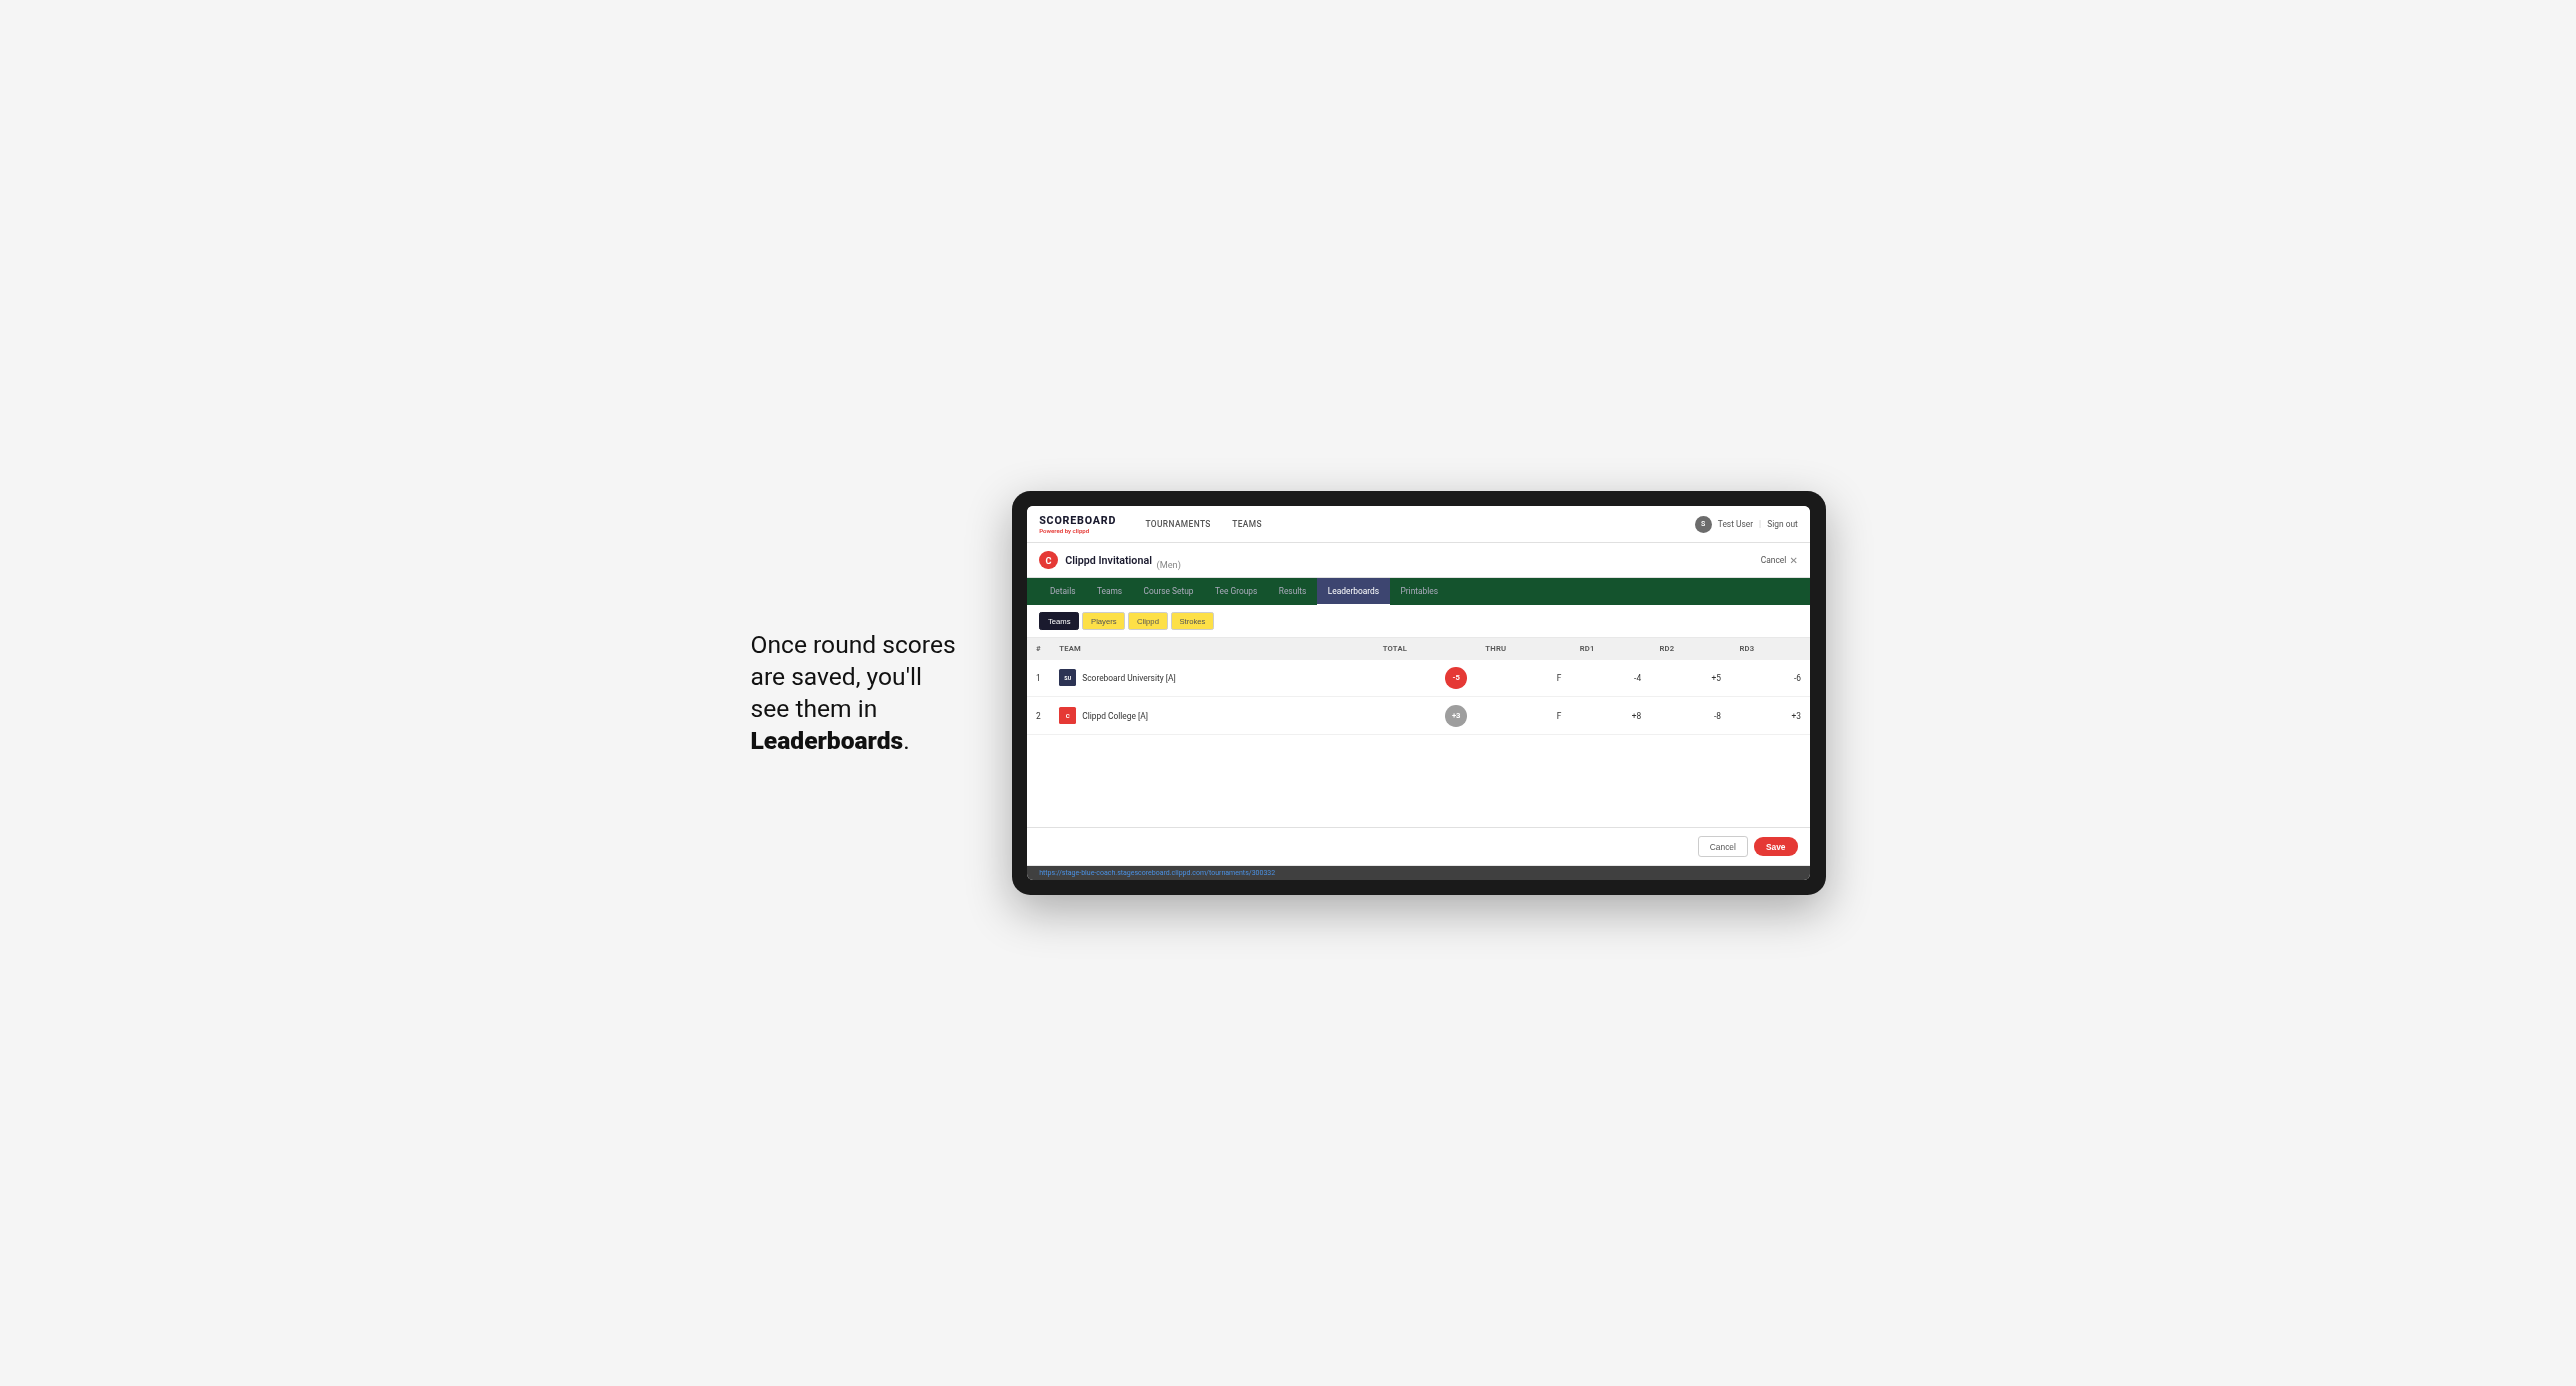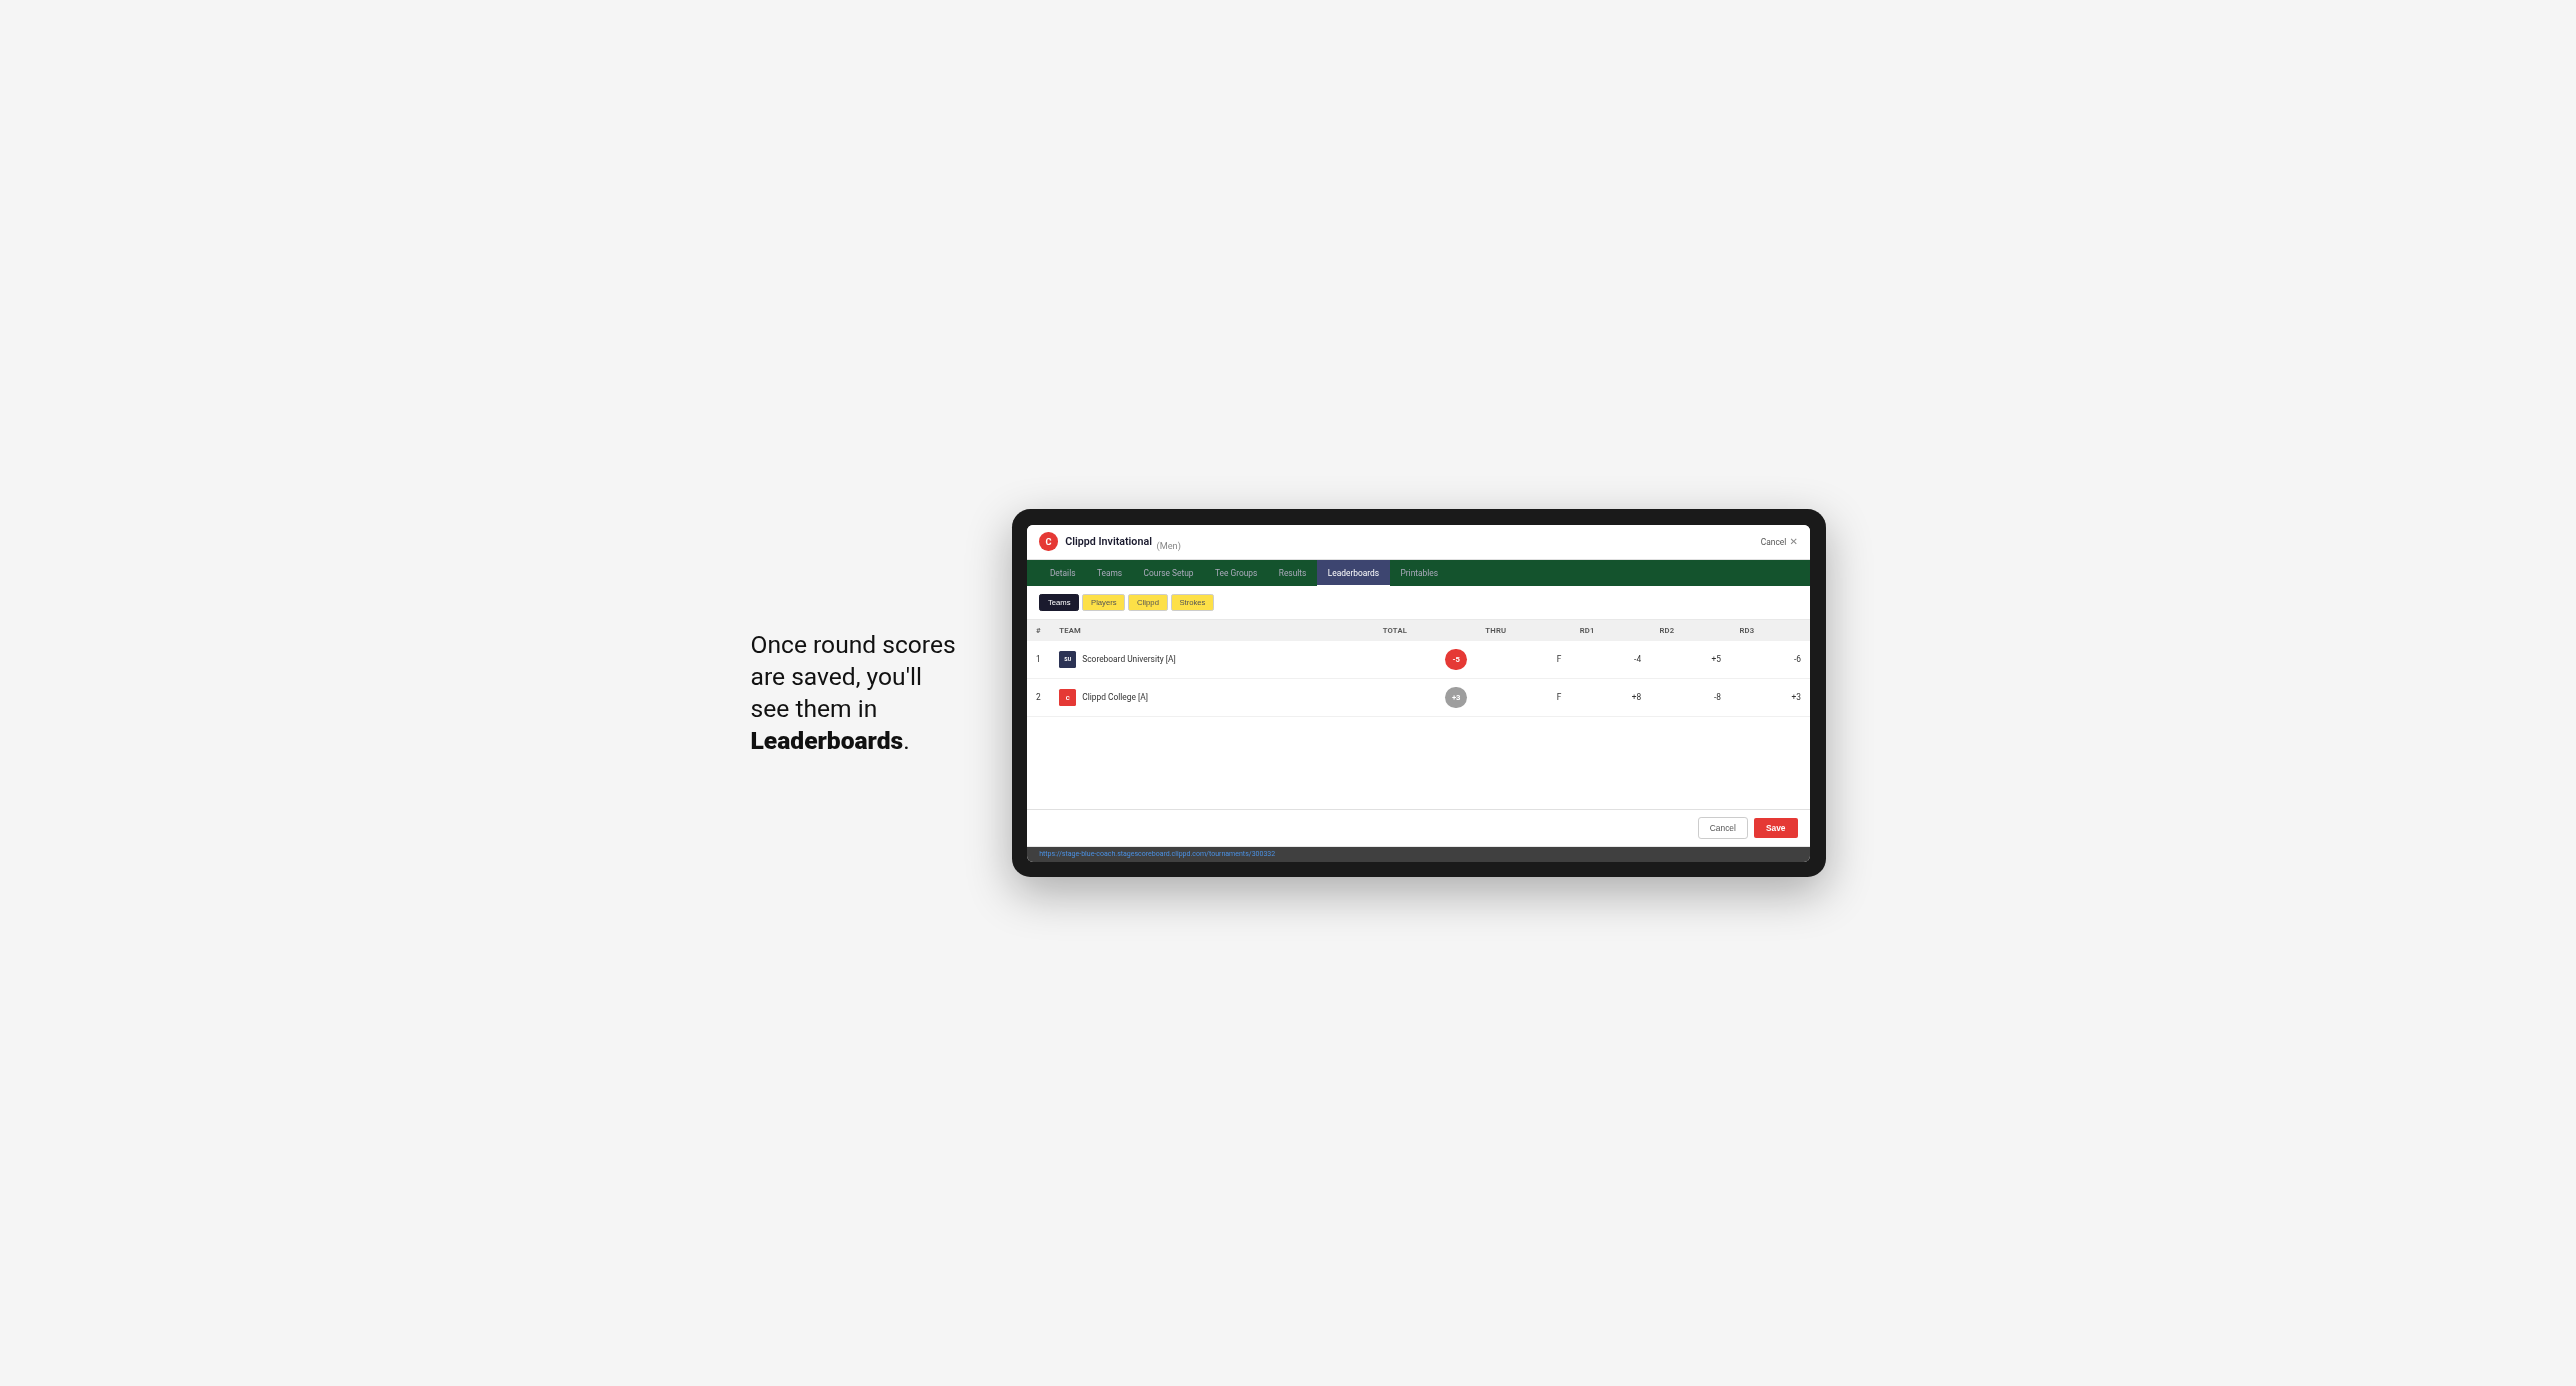--- a/index.html
+++ b/index.html
@@ -272,21 +272,21 @@
       font-size: 8.4px;
       border: 0.8px solid #ccc;
       border-radius: 3.1px;
       background: #fff;
       color: #555;
       cursor: pointer;
     }
     .footer-save {
       padding: 4.6px 12.3px;
       font-size: 8.4px;
-      border-radius: 2px;
+      border-radius: 9px;
       background: #e53935;
       color: #fff;
       border: none;
       cursor: pointer;
       font-weight: 600;
     }
     .url-bar {
       padding: 3.1px 12.3px;
       font-size: 7px;
       color: #4a90e2;
@@ -303,20 +303,38 @@
 
 <div class="page-wrapper">
 
   <div class="sidebar-text">
     <span>Once round scores are saved, you'll see them in </span><strong>Leaderboards</strong><span>.</span>
   </div>
 
   <div class="tablet-outer">
     <div class="tablet-inner">
 
+      <div class="nav-bar">
+        <div class="logo-area">
+          <span class="logo-scoreboard">SCOREBOARD</span>
+          <span class="logo-powered">
+            <span>Powered by </span><span style="color:#e53935;font-weight:600;">clippd</span>
+          </span>
+        </div>
+        <div class="nav-links">
+          <div class="nav-link">TOURNAMENTS</div>
+          <div class="nav-link">TEAMS</div>
+        </div>
+        <div class="nav-right">
+          <div class="user-avatar">S</div>
+          <span>Test User</span>
+          <span class="divider-pipe">|</span>
+          <span style="cursor:pointer;color:#555;">Sign out</span>
+        </div>
+      </div>
 
       <div class="tournament-header">
         <div class="tournament-icon">C</div>
         <span class="tournament-title">Clippd Invitational</span>
         <span class="tournament-subtitle">(Men)</span>
         <div class="cancel-btn">
           <span>Cancel</span>
           <span class="cancel-x">✕</span>
         </div>
       </div>

